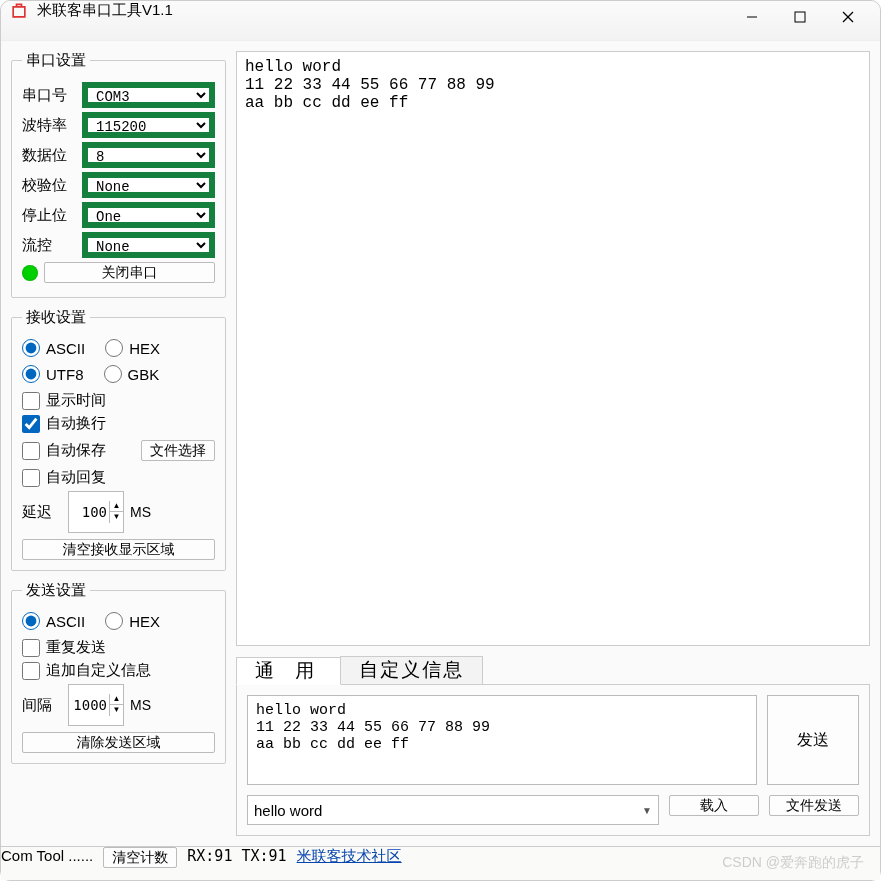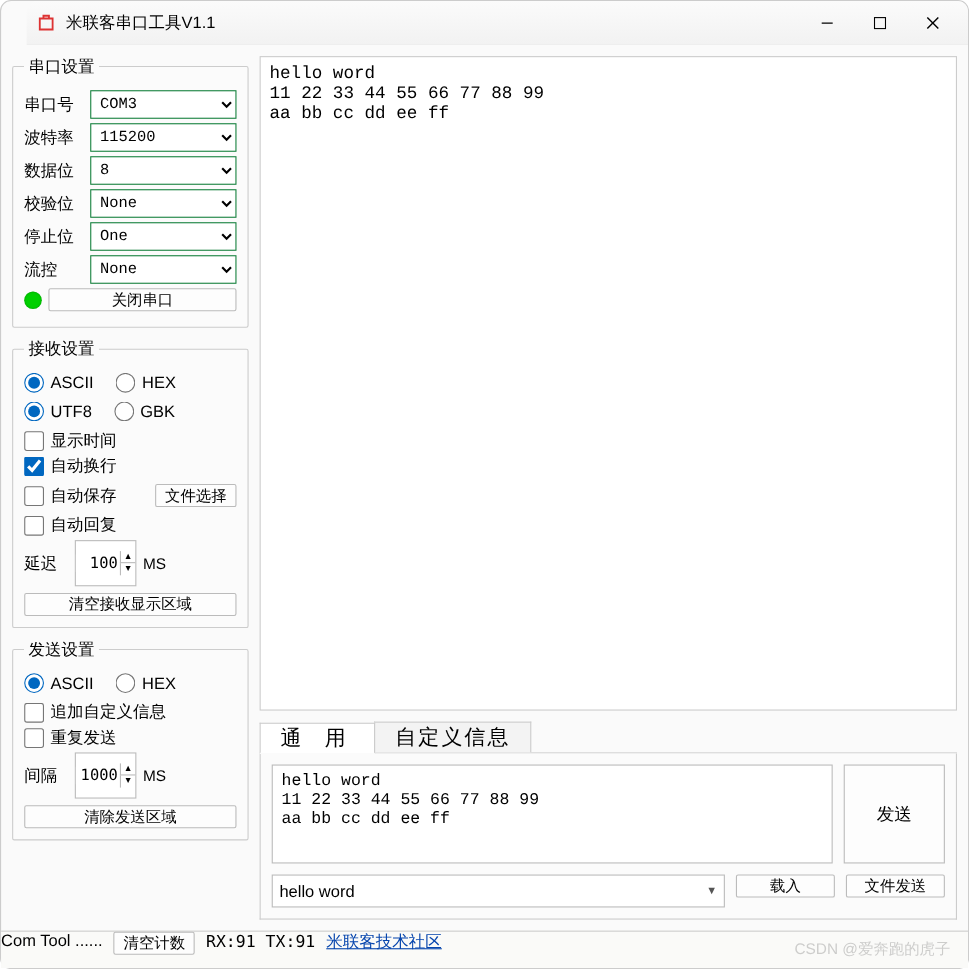--- a/index.html
+++ b/index.html
@@ -1,29 +1,29 @@
 <!DOCTYPE html>
 <html><head>
 <meta charset="utf-8">
 <style>
 * { box-sizing: border-box; font-family: "Microsoft YaHei", "SimSun", sans-serif; }
 body { margin: 0; background: #fff; font-size: 14px; color: #000; }
 .window { width: 881px; height: 881px; border: 1px solid #ccc; border-radius: 10px; display: flex; flex-direction: column; background: #fafafa; position: relative; }
-.titlebar { height: 40px; display: flex; align-items: center; padding: 0 8px; background: linear-gradient(#fbfbfb,#f2f2f2); border-bottom: 1px solid #eee; border-radius: 10px 10px 0 0; margin-left: 23px; }
+.titlebar { height: 40px; display: flex; align-items: flex-start; padding: 0 8px; background: linear-gradient(#fbfbfb,#f2f2f2); border-bottom: 1px solid #eee; border-radius: 10px 10px 0 0; }
 .titlebar .icon { width: 20px; height: 20px; margin-right: 8px; }
 .titlebar .title { flex: 1; font-size: 15px; }
 .winbtns { display: flex; gap: 0; }
 .winbtn { width: 48px; height: 32px; display: flex; align-items: center; justify-content: center; }
 .content { flex: 1; display: flex; padding: 10px; gap: 10px; overflow: hidden; }
 .leftcol { width: 215px; display: flex; flex-direction: column; gap: 10px; }
 fieldset { border: 1px solid #ccc; border-radius: 2px; padding: 8px 10px 10px 10px; margin: 0; background: #fbfbfb; }
 legend { padding: 0 4px; font-size: 15px; }
 .row { display: flex; align-items: center; margin: 4px 0; gap: 6px; }
 .row label.lab { width: 54px; font-size: 15px; }
-select.combo, input.combo { flex: 1; height: 26px; border: 1px solid #15803d; background: #fff; padding: 0 4px; font-size: 14px; font-family: "Consolas","Courier New",monospace; }
+select.combo, input.combo { flex: 1; height: 26px; border: 6px solid #15803d; background: #fff; padding: 0 4px; font-size: 14px; font-family: "Consolas","Courier New",monospace; }
 .indicator { width: 16px; height: 16px; border-radius: 50%; background: #00d000; box-shadow: inset 0 0 2px rgba(0,0,0,.3); }
 button.btn { height: 21px; border: 1px solid #bbb; background: #fdfdfd; border-radius: 2px; font-size: 14px; cursor: pointer; padding: 0 8px; }
 button.wide { width: 100%; }
 .radio, .check { display: flex; align-items: center; gap: 6px; margin: 4px 0; font-size: 15px; }
 .radio input, .check input { width: 18px; height: 18px; accent-color: #0067c0; margin: 0; }
 .cgroup { display: flex; gap: 20px; }
 .spin { display: flex; align-items: center; border: 1px solid #bbb; background: #fff; height: 42px; }
 .spin input { border: none; width: 40px; text-align: right; padding: 0 2px; font-family: "Consolas",monospace; font-size: 14px; outline: none; }
 .spin .spbtns { display:flex; flex-direction:column; width:14px; }
 .spin .spbtns span { height:11px; font-size:8px; line-height:10px; text-align:center; border-left:1px solid #bbb; cursor:pointer; user-select:none; }
@@ -175,25 +175,25 @@
               <input type="radio" name="txmode" checked="" style="">
               <span>ASCII</span>
             </label>
           <label class="radio">
               <input type="radio" name="txmode" style="">
               <span>HEX</span>
             </label>
         </div>
         <label class="check">
             <input type="checkbox" style="">
+            <span>重复发送</span>
+          </label>
+        <label class="check">
+            <input type="checkbox" style="">
             <span>追加自定义信息</span>
-          </label>
-        <label class="check">
-            <input type="checkbox" style="">
-            <span>重复发送</span>
           </label>
         <div class="row">
           <label class="lab" style="width:40px">间隔</label>
           <div class="spin">
               <input value="1000" style="">
               <div class="spbtns">
                 <span>▲</span>
                 <span>▼</span>
               </div>
             </div>

